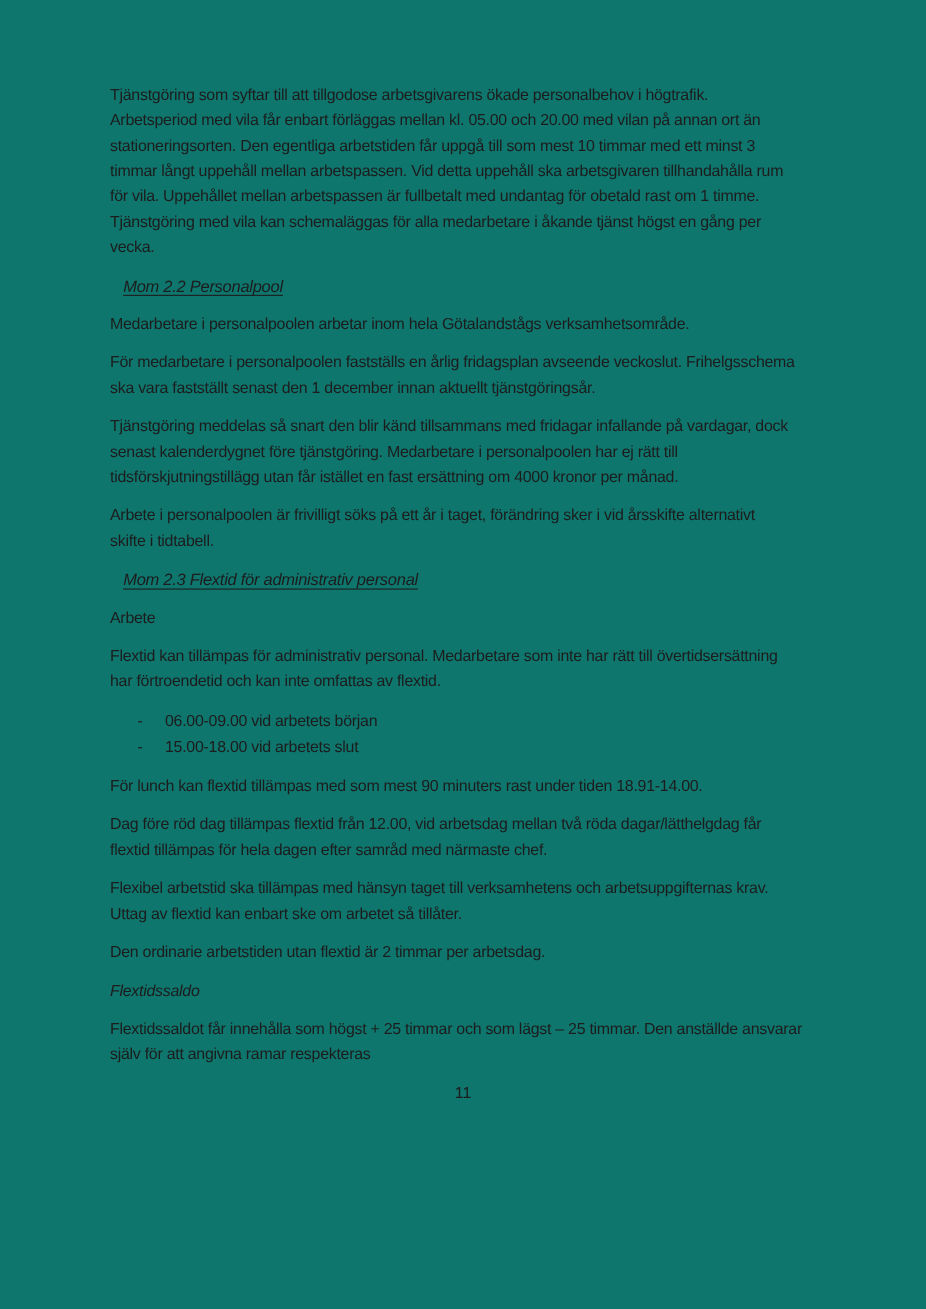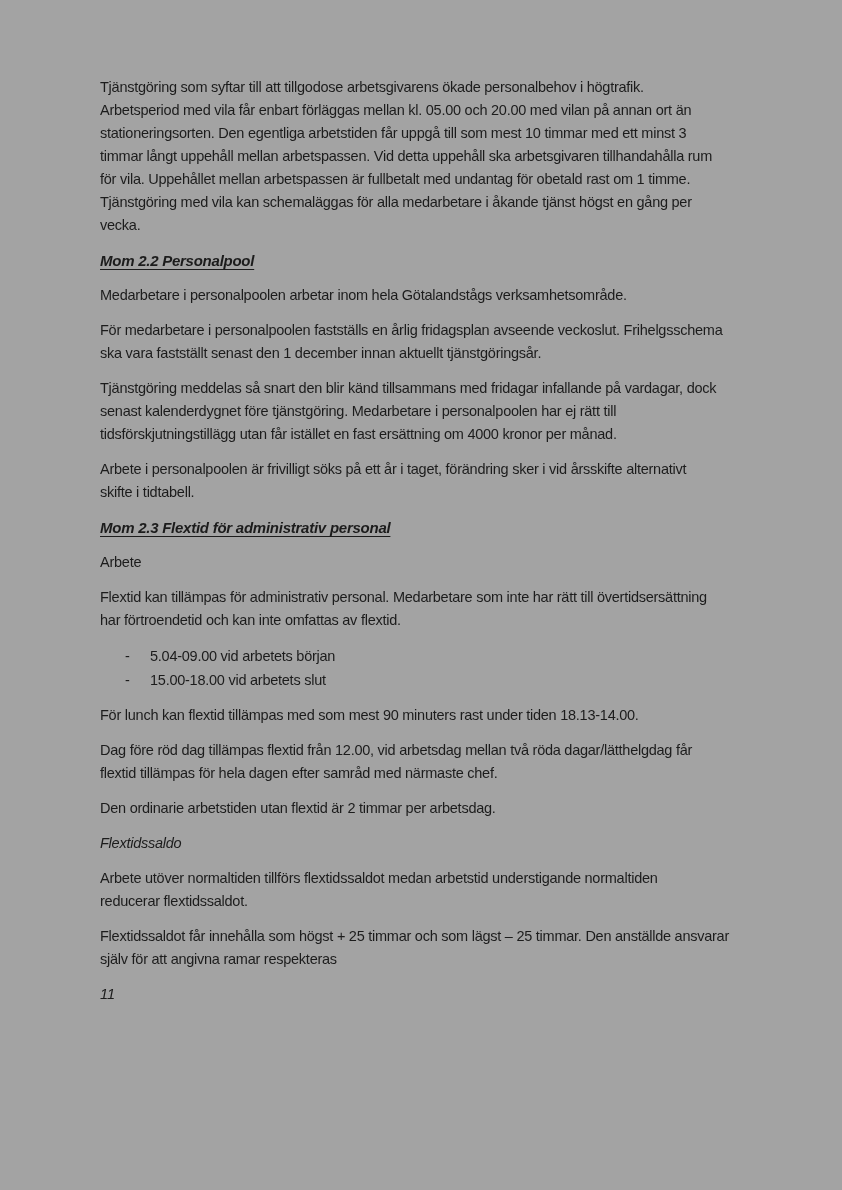--- a/index.html
+++ b/index.html
@@ -2,50 +2,50 @@
 <html lang="sv"><head>
 <meta charset="utf-8">
 <style>
   html,body { margin:0; padding:0; background:#ffffff; }
   .page {
     position: relative;
     width: 842px;
     height: 1190px;
     box-sizing: border-box;
     padding: 76px 100px 0 100px;
-    background: #a3a3a3;
+    background: #0f766e;
     font-family: "Liberation Sans", "DejaVu Sans", sans-serif;
     font-size: 14.5px;
     line-height: 23px;
     letter-spacing: -0.25px;
     color: #1c1c1c;
     overflow: hidden;
   }
   .para {
     margin: 0 0 12px 0;
     white-space: pre;          
     font-weight: normal;
   }
   .heading {
-    margin: 0 0 12px 0;
+    margin: 0 0 12px 12px;
     white-space: pre;
     font-size: 15px;
-    font-weight: bold;
+    font-weight: normal;
     font-style: italic;
     text-decoration: underline;
     text-underline-offset: 3px;
   }
   .italic { font-style: italic; }
   .list { margin: 0 0 12px 0; padding-left: 25px; }
   .list-item { display: flex; line-height: 24px; }
   .dash { width: 25px; flex: 0 0 25px; }
   .page-number {
     margin-top: 12px;
+    text-align: center;
     letter-spacing: 0;
-    font-style: italic;
   }
 </style>
 </head>
 <body>
 
 <div class="page">
 
   <p class="para">Tjänstgöring som syftar till att tillgodose arbetsgivarens ökade personalbehov i högtrafik.
 Arbetsperiod med vila får enbart förläggas mellan kl. 05.00 och 20.00 med vilan på annan ort än
 stationeringsorten. Den egentliga arbetstiden får uppgå till som mest 10 timmar med ett minst 3
@@ -72,40 +72,40 @@
 
   <p class="para">Arbete</p>
 
   <p class="para">Flextid kan tillämpas för administrativ personal. Medarbetare som inte har rätt till övertidsersättning
 har förtroendetid och kan inte omfattas av flextid.</p>
 
 
   <div class="list">
     <div class="list-item">
       <span class="dash">-</span>
-      <span>5.04-09.00 vid arbetets början</span>
+      <span>06.00-09.00 vid arbetets början</span>
     </div>
     <div class="list-item">
       <span class="dash">-</span>
       <span>15.00-18.00 vid arbetets slut</span>
     </div>
   </div>
 
-  <p class="para">För lunch kan flextid tillämpas med som mest 90 minuters rast under tiden 18.13-14.00.</p>
+  <p class="para">För lunch kan flextid tillämpas med som mest 90 minuters rast under tiden 18.91-14.00.</p>
 
   <p class="para">Dag före röd dag tillämpas flextid från 12.00, vid arbetsdag mellan två röda dagar/lätthelgdag får
 flextid tillämpas för hela dagen efter samråd med närmaste chef.</p>
 
+  <p class="para">Flexibel arbetstid ska tillämpas med hänsyn taget till verksamhetens och arbetsuppgifternas krav.
+Uttag av flextid kan enbart ske om arbetet så tillåter.</p>
 
 
   <p class="para">Den ordinarie arbetstiden utan flextid är 2 timmar per arbetsdag.</p>
 
   <p class="para italic">Flextidssaldo</p>
 
-  <p class="para">Arbete utöver normaltiden tillförs flextidssaldot medan arbetstid understigande normaltiden
-reducerar flextidssaldot.</p>
 
   <p class="para">Flextidssaldot får innehålla som högst + 25 timmar och som lägst – 25 timmar. Den anställde ansvarar
 själv för att angivna ramar respekteras</p>
 
   <div class="page-number">11</div>
 
 </div>
 
 </body></html>

